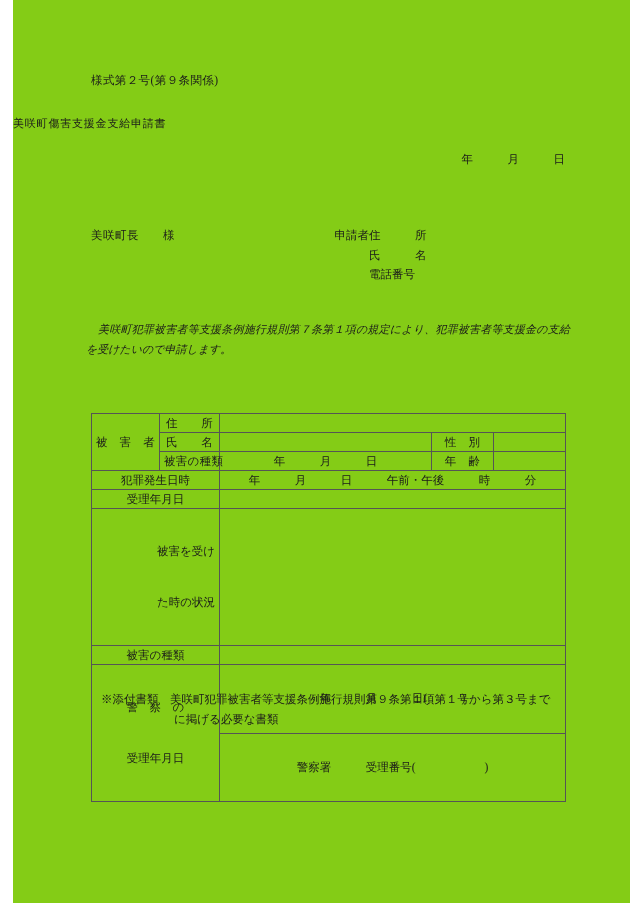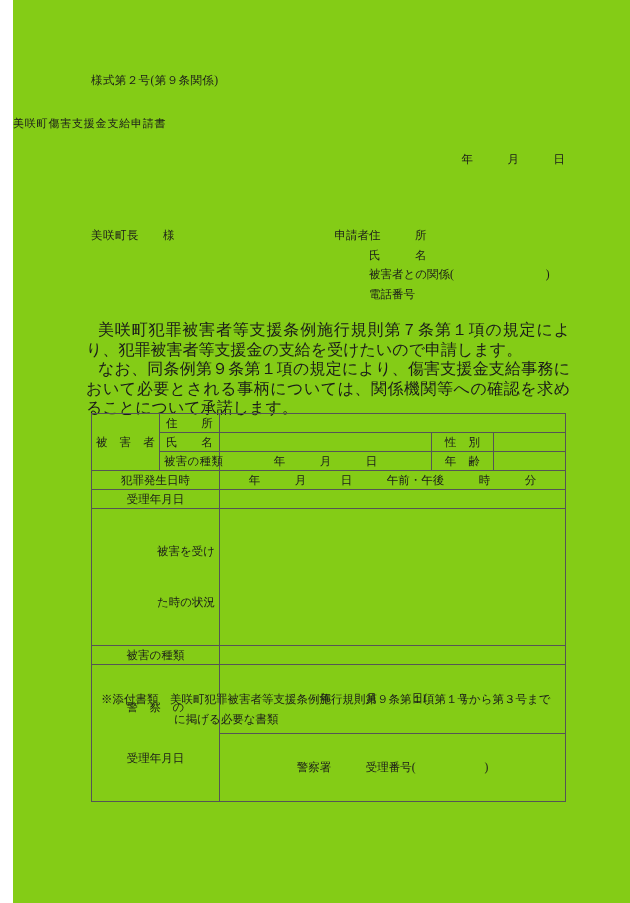--- a/index.html
+++ b/index.html
@@ -81,24 +81,25 @@
   .applicant-field {
     white-space: pre;
   }
 
   
   .body-text {
     position: absolute;
     left: 73px;
     top: 320px;
     width: 484px;
-    font-size: 16px;
+    font-size: 11px;
     line-height: 19.6px;
     text-align: justify;
     text-justify: inter-character;
+    font-style: italic;
   }
   .body-text p {
     margin: 0;
     text-indent: 12px;
   }
 
   
   .form-table {
     position: absolute;
     left: 78px;
@@ -168,31 +169,26 @@
     <div class="applicant-row">
       <span class="applicant-label">申請者</span>
       <span class="applicant-field">住　　　所</span>
     </div>
     <div class="applicant-row">
       <span class="applicant-label"></span>
       <span class="applicant-field">氏　　　名</span>
     </div>
     <div class="applicant-row">
       <span class="applicant-label"></span>
-      <span class="applicant-field">被害者との関係(　　　　　　　　)</span>
-    </div>
-    <div class="applicant-row">
-      <span class="applicant-label"></span>
       <span class="applicant-field">電話番号</span>
     </div>
   </div>
 
   <div class="body-text">
     <p>美咲町犯罪被害者等支援条例施行規則第７条第１項の規定により、犯罪被害者等支援金の支給を受けたいので申請します。</p>
-    <p>なお、同条例第９条第１項の規定により、傷害支援金支給事務において必要とされる事柄については、関係機関等への確認を求めることについて承諾します。</p>
   </div>
 
   <table class="form-table">
     <colgroup>
       <col style="width:68px">
       <col style="width:60px">
       <col style="width:212px">
       <col style="width:62px">
       <col style="width:72px">
     </colgroup>

